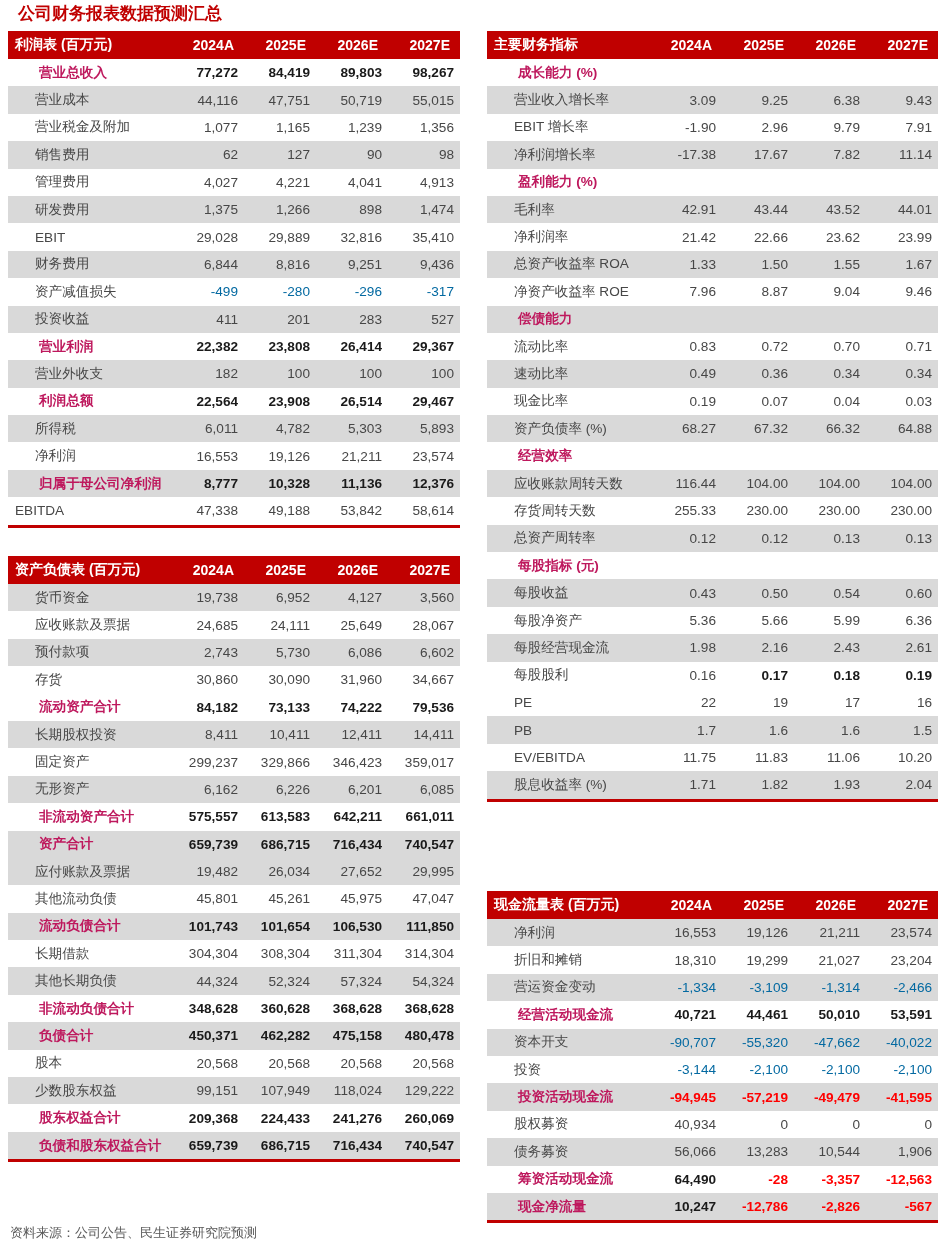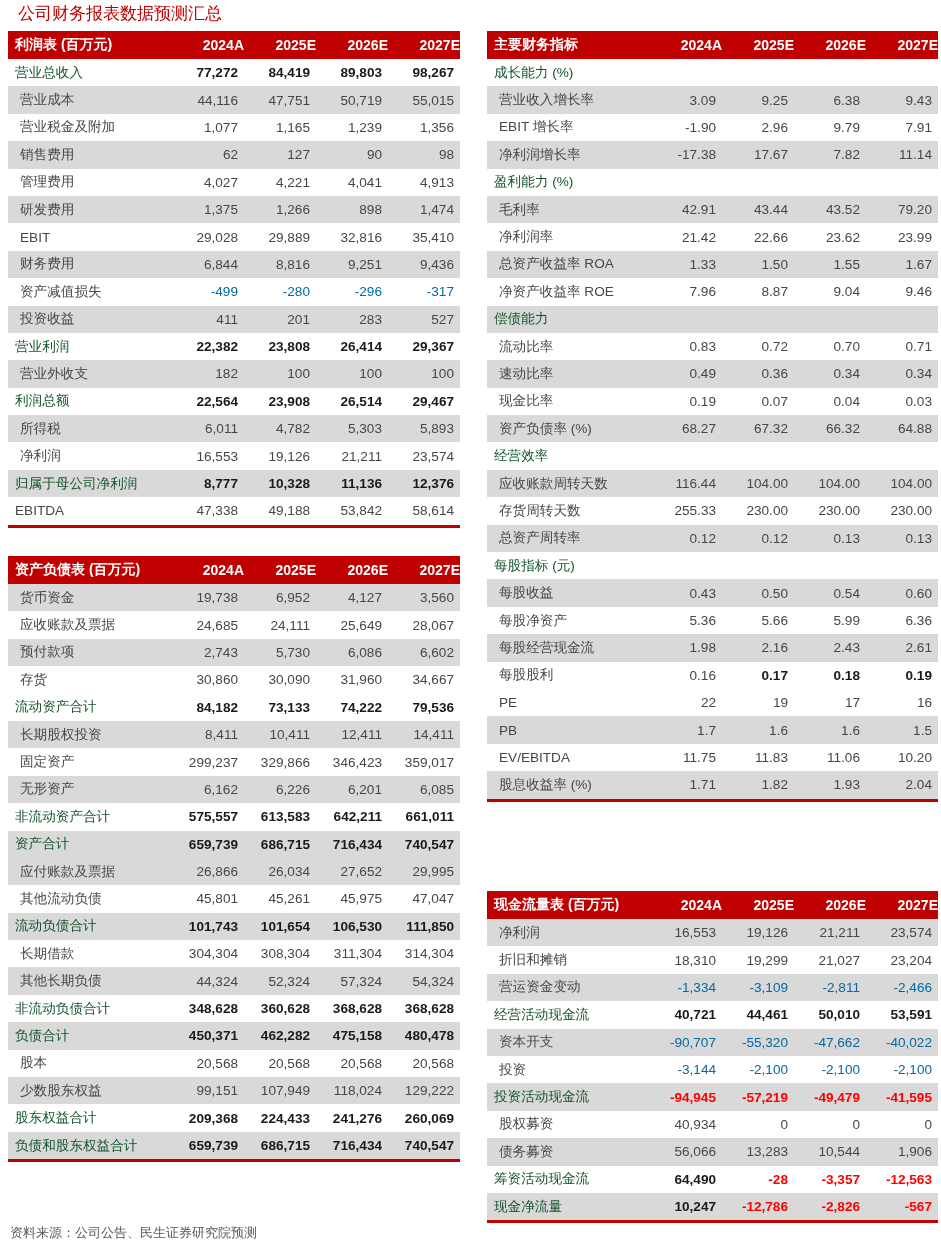--- a/index.html
+++ b/index.html
@@ -1,28 +1,28 @@
 <!DOCTYPE html>
 <html><head>
 <meta charset="utf-8">
 <style>
   html,body{margin:0;padding:0;background:#fff;}
   .page{position:relative;width:941px;height:1245px;background:#fff;overflow:hidden;
         font-family:"Liberation Sans","DejaVu Sans",sans-serif;}
-  .title{position:absolute;left:18px;top:2px;margin:0;font-size:17px;font-weight:400;color:#C00000;}
+  .title{position:absolute;left:18px;top:2px;margin:0;font-size:17px;font-weight:700;color:#C00000;}
   .tbl{position:absolute;}
   .thead{display:flex;align-items:center;height:28px;background:#C00000;color:#fff;
-         font-weight:700;font-size:14px;padding-right:0;box-sizing:border-box;}
+         font-weight:700;font-size:14px;padding-right:10px;box-sizing:border-box;}
   .row{display:flex;align-items:center;height:27.4px;font-size:13.6px;color:#474747;
        padding-right:6px;box-sizing:border-box;}
   .row.shaded{background:#D9D9D9;}
   .tlabel{flex:1;padding-left:7px;white-space:nowrap;overflow:hidden;}
-  .tlabel.indent{padding-left:12px;}
+  .tlabel.indent{padding-left:27px;}
   .num{width:72px;text-align:right;white-space:nowrap;}
-  .boldrow .tlabel{font-weight:400;color:#14532d;}
+  .boldrow .tlabel{font-weight:700;color:#be185d;margin-left:24px;}
   .s-b{font-weight:700;color:#1a1a1a;}
   .s-r{color:#0369a1;}
   .s-rb{color:#FF0000;font-weight:700;}
   .redline{height:3px;background:#C00000;}
   .footer{position:absolute;left:10px;top:1224px;font-size:13px;color:#595959;}
 </style>
 </head>
 <body>
 
 <div class="page">
@@ -231,21 +231,21 @@
       </div>
       <div class="row shaded boldrow">
         <span class="tlabel">资产合计</span>
         <span class="num s-b">659,739</span>
         <span class="num s-b">686,715</span>
         <span class="num s-b">716,434</span>
         <span class="num s-b">740,547</span>
       </div>
       <div class="row shaded">
         <span class="tlabel indent">应付账款及票据</span>
-        <span class="num">26,866</span>
+        <span class="num">19,482</span>
         <span class="num">26,034</span>
         <span class="num">27,652</span>
         <span class="num">29,995</span>
       </div>
       <div class="row">
         <span class="tlabel indent">其他流动负债</span>
         <span class="num">45,801</span>
         <span class="num">45,261</span>
         <span class="num">45,975</span>
         <span class="num">47,047</span>
@@ -357,21 +357,21 @@
         <span class="num"></span>
         <span class="num"></span>
         <span class="num"></span>
         <span class="num"></span>
       </div>
       <div class="row shaded">
         <span class="tlabel indent">毛利率</span>
         <span class="num">42.91</span>
         <span class="num">43.44</span>
         <span class="num">43.52</span>
-        <span class="num">79.20</span>
+        <span class="num">44.01</span>
       </div>
       <div class="row">
         <span class="tlabel indent">净利润率</span>
         <span class="num">21.42</span>
         <span class="num">22.66</span>
         <span class="num">23.62</span>
         <span class="num">23.99</span>
       </div>
       <div class="row shaded">
         <span class="tlabel indent">总资产收益率 ROA</span>
@@ -535,21 +535,21 @@
         <span class="tlabel indent">折旧和摊销</span>
         <span class="num">18,310</span>
         <span class="num">19,299</span>
         <span class="num">21,027</span>
         <span class="num">23,204</span>
       </div>
       <div class="row shaded">
         <span class="tlabel indent">营运资金变动</span>
         <span class="num s-r">-1,334</span>
         <span class="num s-r">-3,109</span>
-        <span class="num s-r">-2,811</span>
+        <span class="num s-r">-1,314</span>
         <span class="num s-r">-2,466</span>
       </div>
       <div class="row boldrow">
         <span class="tlabel">经营活动现金流</span>
         <span class="num s-b">40,721</span>
         <span class="num s-b">44,461</span>
         <span class="num s-b">50,010</span>
         <span class="num s-b">53,591</span>
       </div>
       <div class="row shaded">

